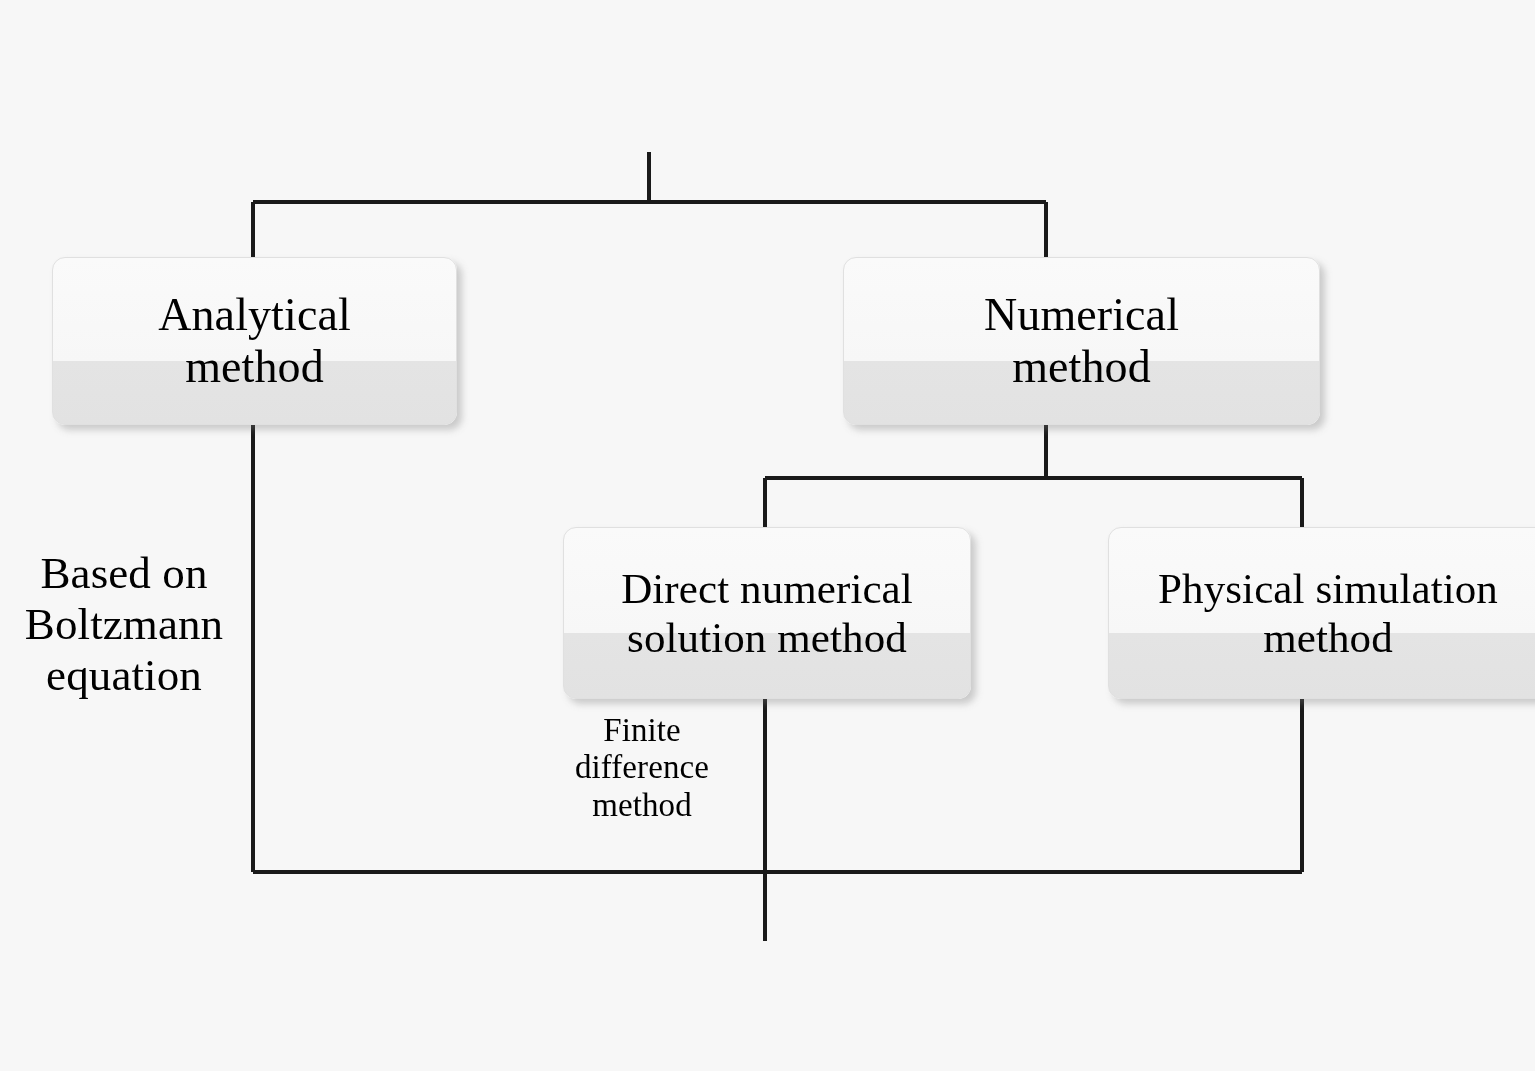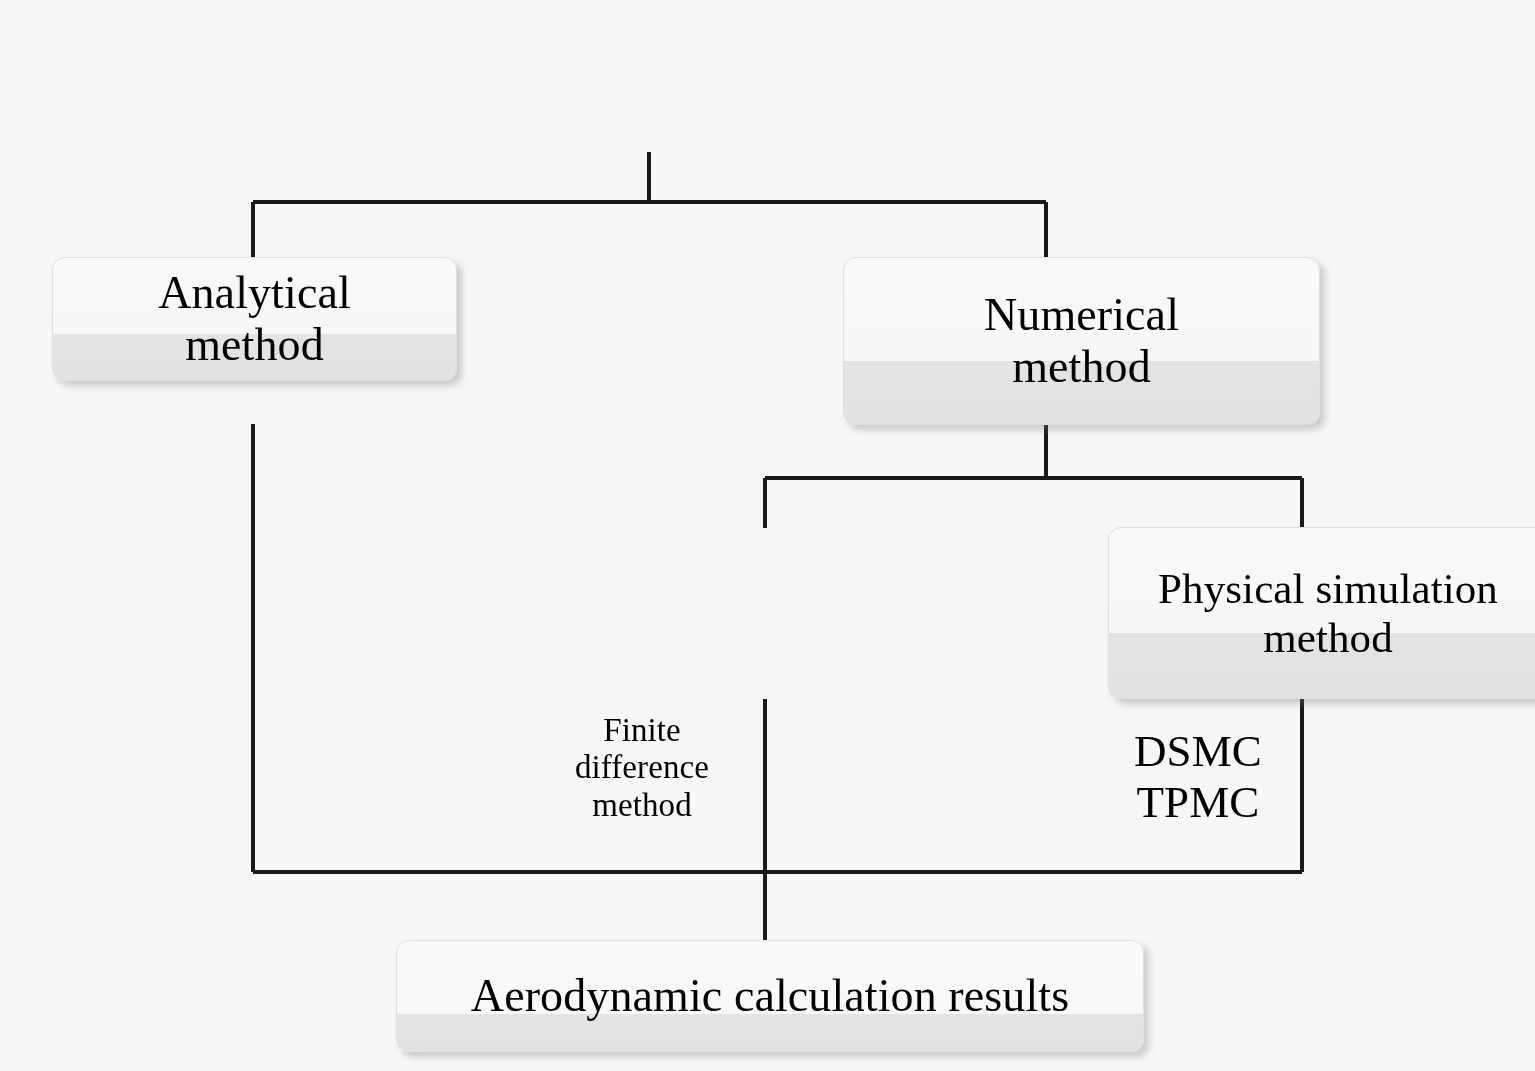--- a/index.html
+++ b/index.html
@@ -61,21 +61,21 @@
   .node.single {
     background: linear-gradient(to bottom,
                 #fafafa 0%,
                 #f8f8f8 66%,
                 #e4e4e4 66%,
                 #e2e2e2 100%);
   }
 
   
   #node-root         { left: 367px; top: 8px;   width: 538px; height: 145px; font-size: 46px; }
-  #node-analytical   { left: 52px;  top: 257px; width: 405px; height: 124px; font-size: 46px; align-items: center; }
+  #node-analytical   { left: 52px;  top: 257px; width: 405px; height: 168px; font-size: 46px; align-items: center; }
   #node-numerical    { left: 843px; top: 257px; width: 477px; height: 168px; font-size: 46px; }
   #node-direct       { left: 563px; top: 527px; width: 408px; height: 172px; font-size: 43px; }
   #node-physical     { left: 1072px;top: 527px; width: 440px; height: 172px; font-size: 43px; margin-left: 36px; }
   #node-results      { left: 396px; top: 940px; width: 748px; height: 112px; font-size: 46px; }
 
   #node-direct .node-text,
   #node-physical .node-text { line-height: 1.14; }
 
   
   .annotation {
@@ -131,31 +131,33 @@
   <div class="node" id="node-analytical">
     <span class="node-text">Analytical
 method</span>
   </div>
 
   <div class="node" id="node-numerical">
     <span class="node-text">Numerical
 method</span>
   </div>
 
+  <div class="node" id="node-direct">
+    <span class="node-text">Direct numerical
+solution method</span>
+  </div>
 
   <div class="node" id="node-physical">
     <span class="node-text">Physical simulation
 method</span>
   </div>
 
-  <div class="node single" id="node-results">
-    <span class="node-text">Aerodynamic calculation results</span>
-  </div>
 
+  <div class="annotation" id="label-boltzmann">Based on
+Boltzmann
+equation</div>
 
   <div class="annotation" id="label-finite">Finite
 difference
 method</div>
 
-  <div class="annotation" id="label-monte">DSMC
-TPMC</div>
 
 </div>
 
 </body></html>

